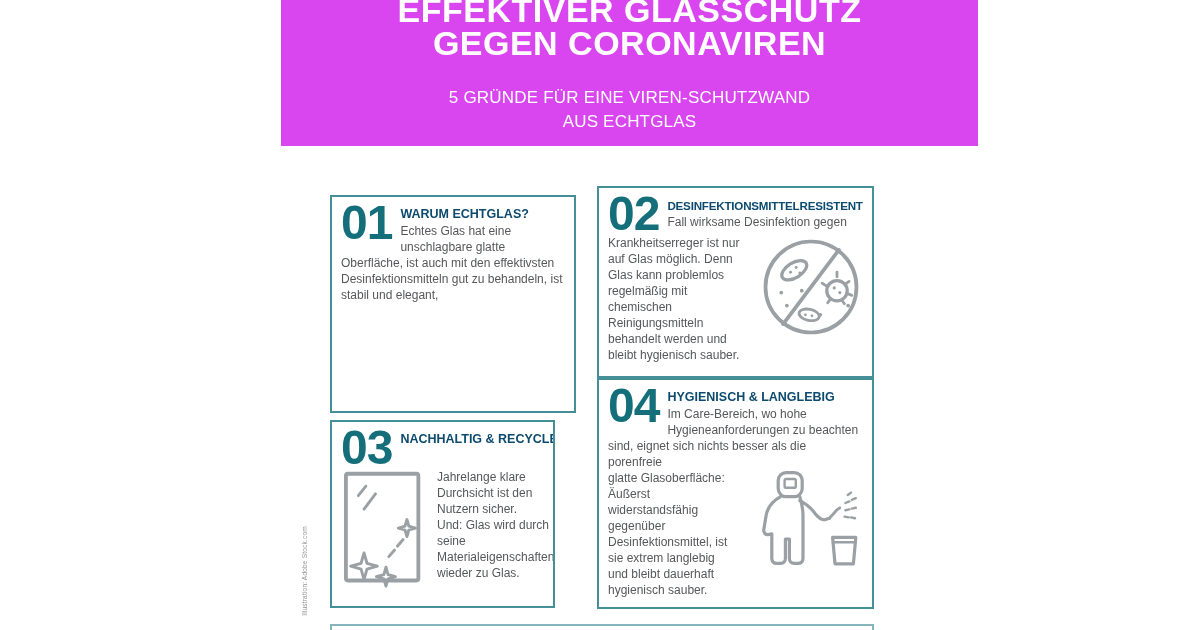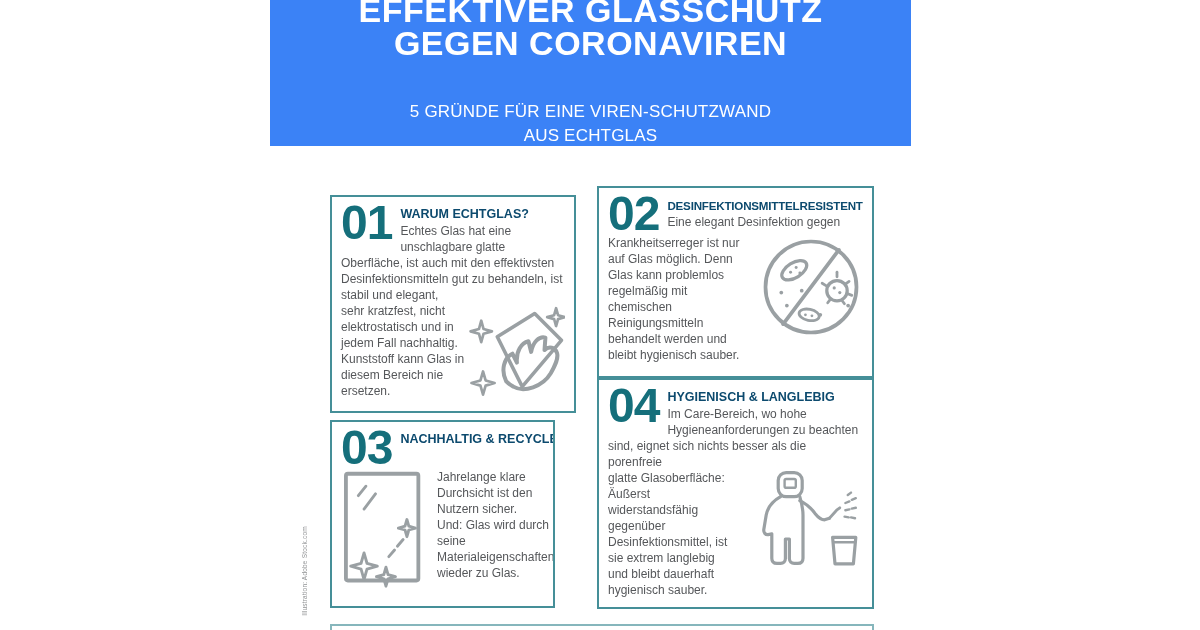--- a/index.html
+++ b/index.html
@@ -3,29 +3,29 @@
 <meta charset="utf-8">
 <style>
   html,body{margin:0;padding:0;}
   body{
     width:1200px;height:630px;position:relative;overflow:hidden;
     background:#ffffff;
     font-family:"Liberation Sans", sans-serif;
   }
   
   .banner{
-    position:absolute;left:270px;top:0;width:641px;height:146px;
-    background:#3b82f6;color:#ffffff;text-align:center;overflow:hidden;
+    position:absolute;left:281px;top:0;width:697px;height:146px;
+    background:#d946ef;color:#ffffff;text-align:center;overflow:hidden;
   }
   .banner-title{
     font-weight:bold;font-size:34px;line-height:33px;letter-spacing:.5px;
     margin-top:-6px;
   }
   .banner-sub{
-    font-size:17px;line-height:24px;letter-spacing:.2px;margin-top:40px;
+    font-size:17px;line-height:24px;letter-spacing:.2px;margin-top:26px;
   }
   
   .box{
     position:absolute;background:#ffffff;border:2px solid #458f98;
     box-sizing:border-box;padding:7px 9px;overflow:hidden;
   }
   .box1{left:330px;top:183px;width:246px;height:218px;margin-top:12px;}
   .box2{left:597px;top:186px;width:277px;height:192px;}
   .box3{left:330px;top:420px;width:225px;height:188px;}
   .box4{left:597px;top:378px;width:277px;height:231px;}
@@ -76,38 +76,26 @@
   <div class="banner-sub">
     <div>5 GRÜNDE FÜR EINE VIREN-SCHUTZWAND</div>
     <div>AUS ECHTGLAS</div>
   </div>
 </div>
 
 <div class="box box1">
   <span class="num">01</span>
   <div class="box-title">WARUM ECHTGLAS?</div>
   <div class="body-text">Echtes Glas hat eine unschlagbare glatte Oberfläche, ist auch mit den effektivsten Desinfektionsmitteln gut zu behandeln, ist stabil und elegant,</div>
-  <div class="side-row">
-    <div class="body-text side-text">sehr kratzfest, nicht elektrostatisch und in jedem Fall nachhaltig. Kunststoff kann Glas in diesem Bereich nie ersetzen.</div>
-    <span class="illus">
-      <svg width="98" height="96" viewBox="0 0 110 104">
-        <path d="M34 36 L76 10 L106 40 L62 92 Z" stroke-width="4"></path>
-        <path d="M44 86 C38 74 41 60 51 55 L56 65 C55 52 61 43 69 41 L72 53 C74 42 81 35 88 37 L87 51 C92 46 99 48 101 54 C103 60 99 68 94 77 C85 92 64 99 52 92 C48 90 46 88 44 86 Z" stroke-width="4.5"></path>
-        <path d="M16 18 L18.6 27.4 L28 30 L18.6 32.6 L16 42 L13.4 32.6 L4 30 L13.4 27.4 Z" stroke-width="3"></path>
-        <path d="M100 4 L102.2 11.8 L110 14 L102.2 16.2 L100 24 L97.8 16.2 L90 14 L97.8 11.8 Z" stroke-width="3"></path>
-        <path d="M18 75 L20.9 85.1 L31 88 L20.9 90.9 L18 101 L15.1 90.9 L5 88 L15.1 85.1 Z" stroke-width="3"></path>
-      </svg>
-    </span>
-  </div>
 </div>
 
 <div class="box box2">
   <span class="num">02</span>
   <div class="box-title">DESINFEKTIONSMITTELRESISTENT</div>
-  <div class="body-text">Eine elegant Desinfektion gegen</div>
+  <div class="body-text">Fall wirksame Desinfektion gegen</div>
   <div class="side-row">
     <div class="body-text side-text">Krankheitserreger ist nur auf Glas möglich. Denn Glas kann problemlos regelmäßig mit chemischen Reinigungsmitteln behandelt werden und bleibt hygienisch sauber.</div>
     <span class="illus">
       <svg width="104" height="104" viewBox="0 0 112 112">
         <circle cx="56" cy="56" r="49" stroke-width="4"></circle>
         <line x1="86" y1="16" x2="26" y2="96" stroke-width="4"></line>
         <ellipse cx="38" cy="38" rx="15" ry="8" transform="rotate(-32 38 38)" stroke-width="3.5"></ellipse>
         <circle class="dot" cx="34" cy="40" r="1.6"></circle>
           <circle class="dot" cx="40" cy="35" r="1.6"></circle>
           <circle class="dot" cx="44" cy="41" r="1.6"></circle>

